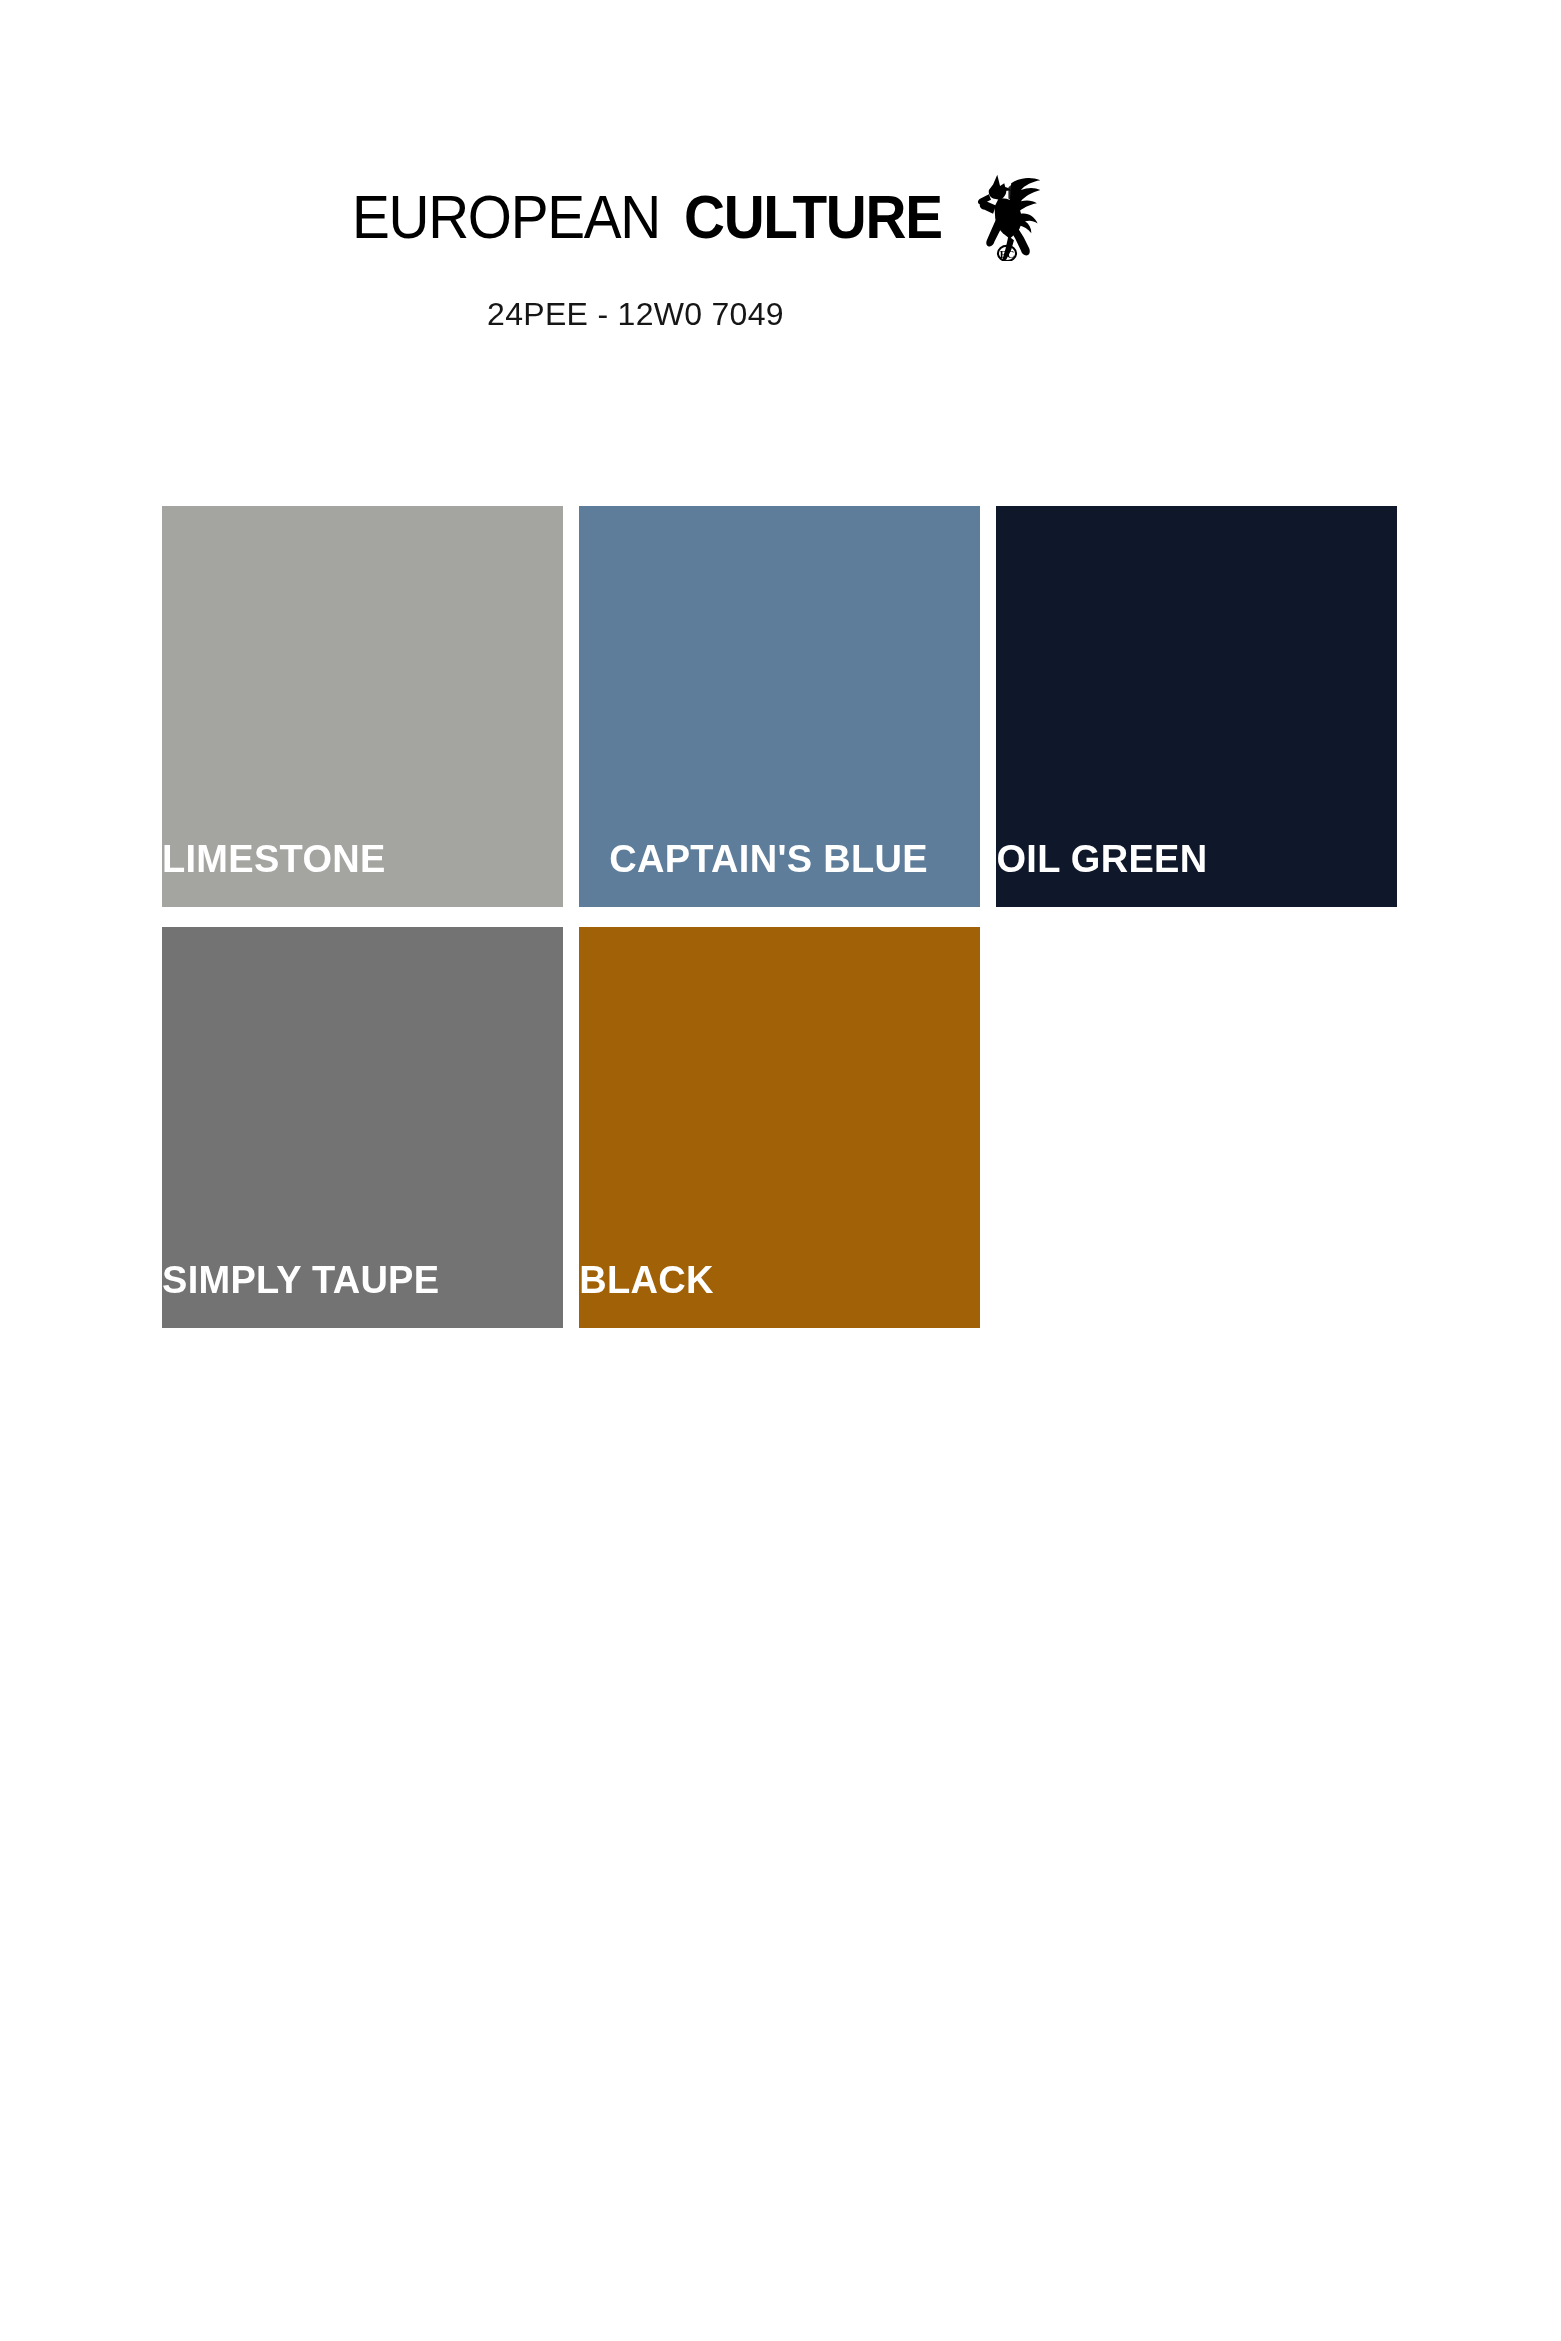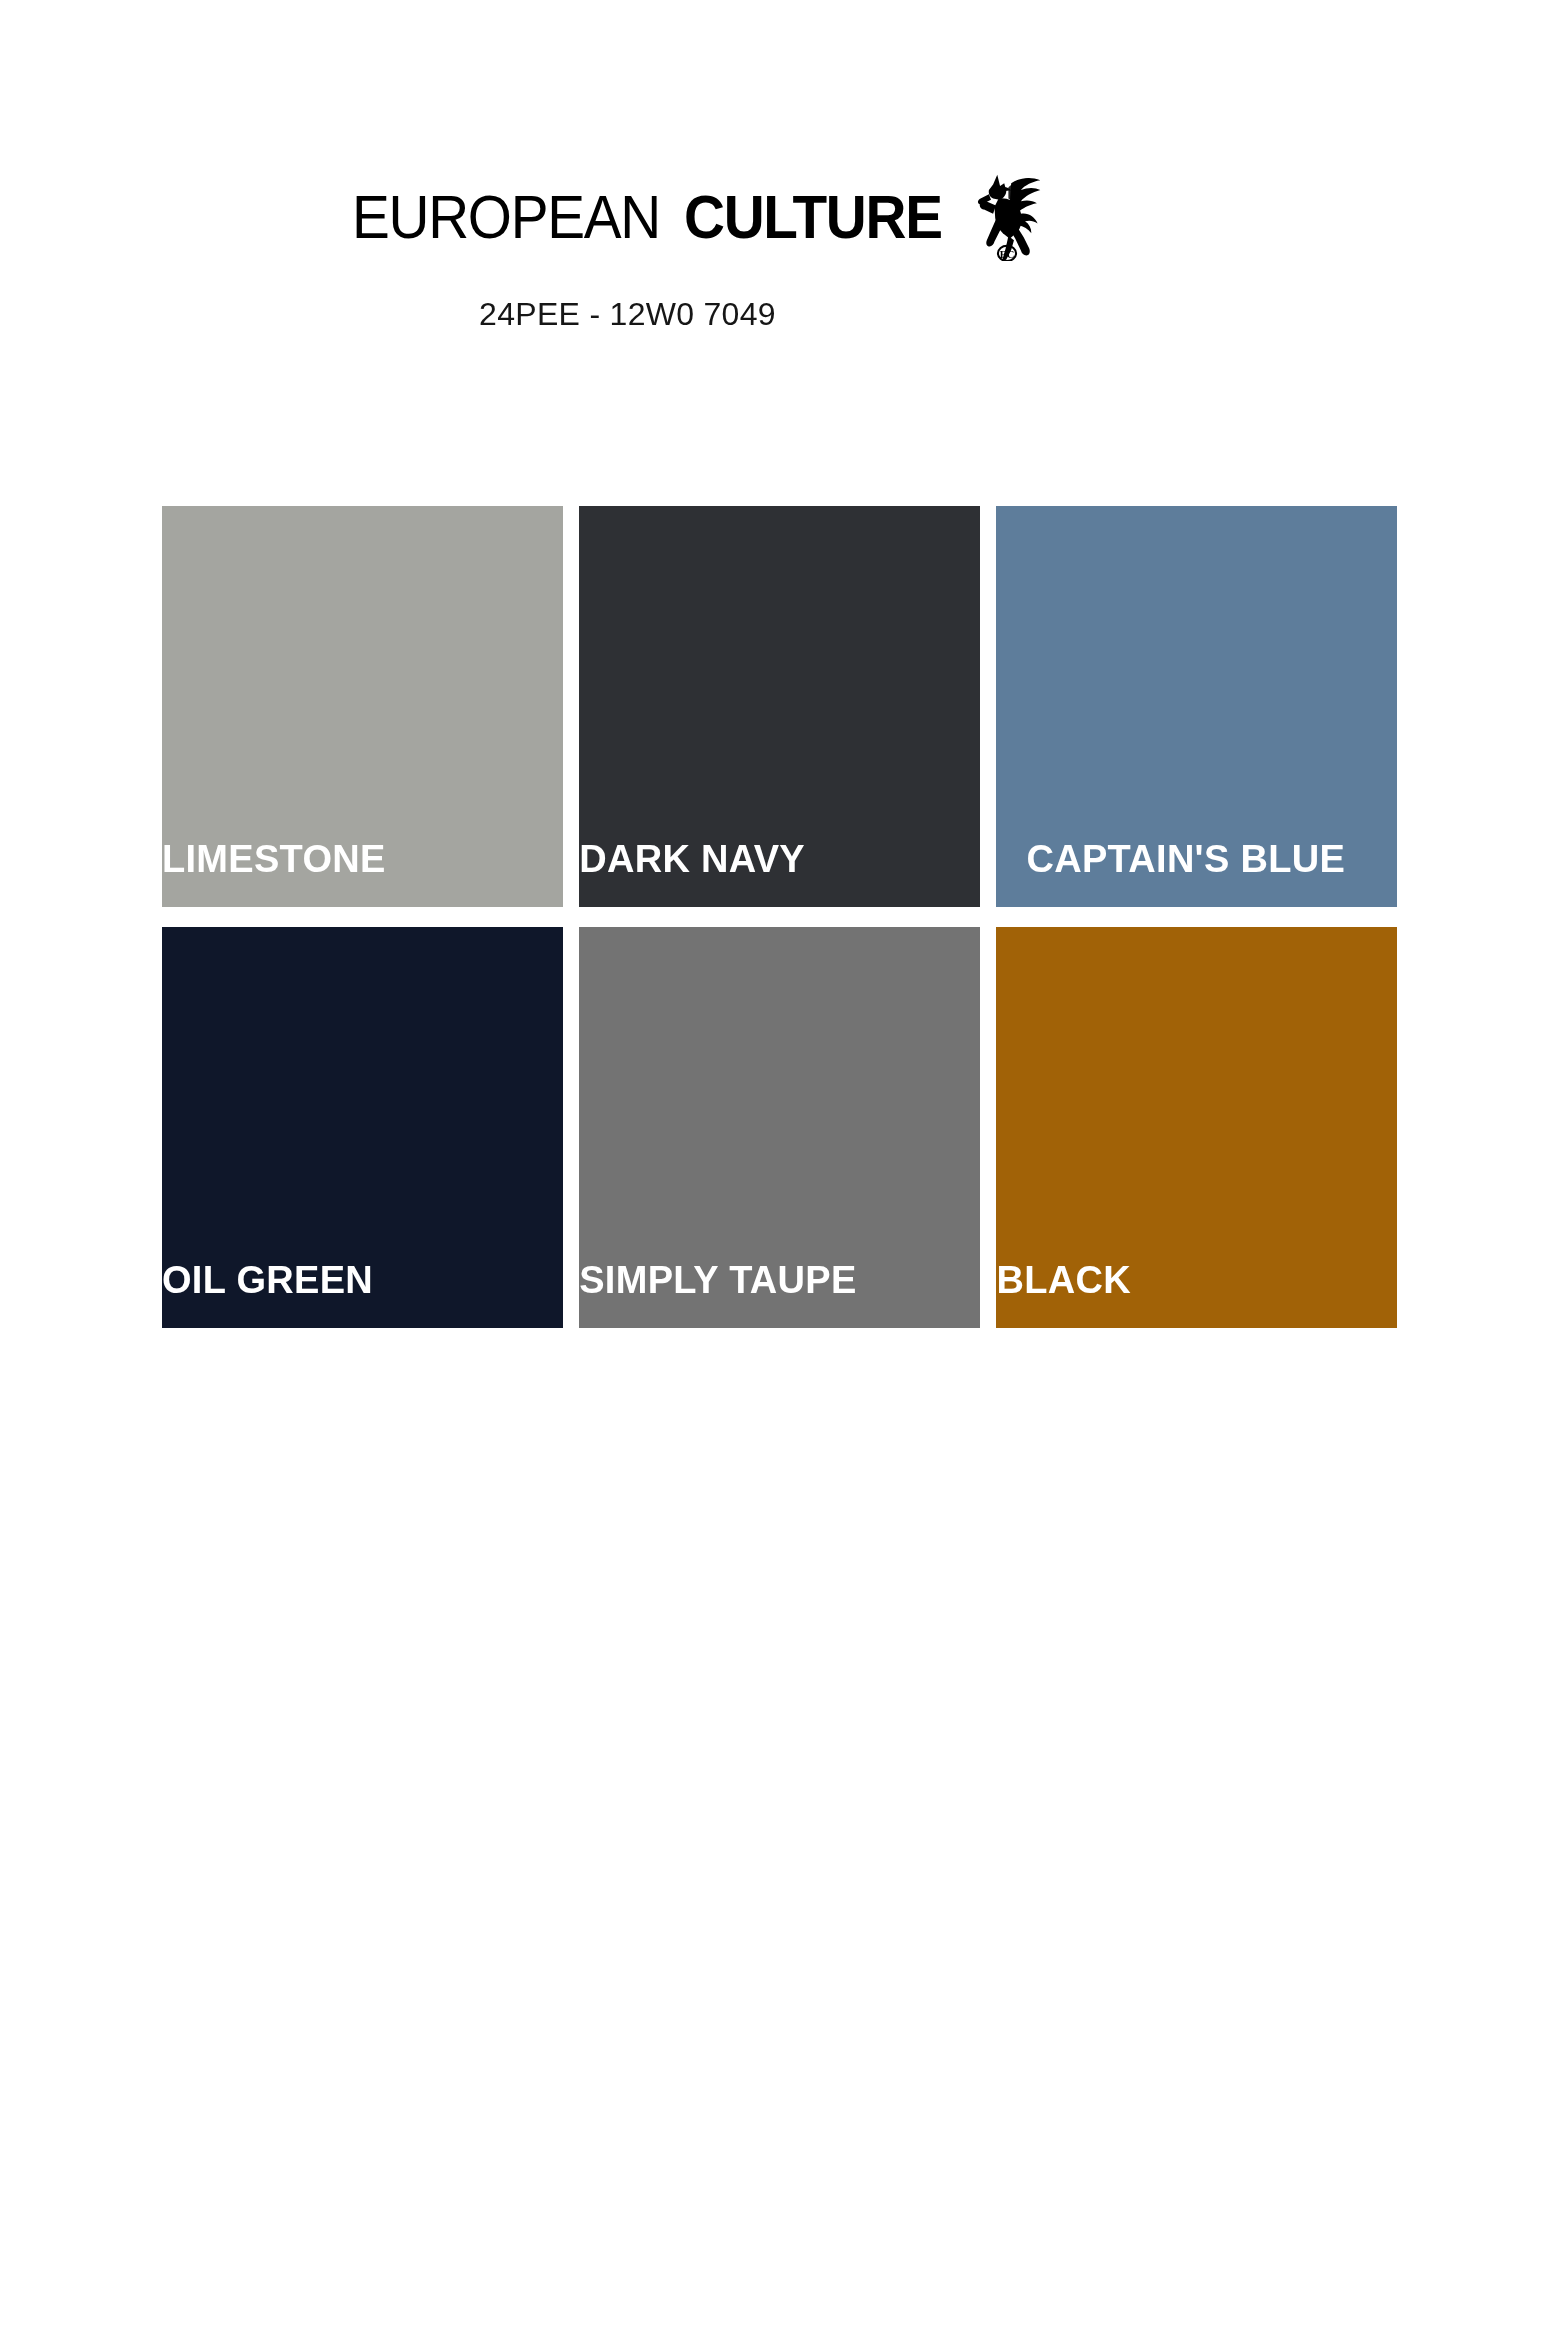--- a/index.html
+++ b/index.html
@@ -71,20 +71,21 @@
     position: absolute;
     left: 0;
     top: 296px;
     width: 1255px;
     text-align: center;
     font-family: "Liberation Sans", sans-serif;
     font-size: 32px;
     font-weight: 400;
     letter-spacing: 0.3px;
     color: #161616;
+    padding-left: 8px;
   }
 
   
   .swatch-grid {
     position: absolute;
     left: 162px;
     top: 506px;
     width: 1235px;
     display: grid;
     grid-template-columns: repeat(3, 1fr);
@@ -158,23 +159,20 @@
   </div>
 
   <div class="brand-subtitle">24PEE - 12W0 7049</div>
 
   <div class="swatch-grid">
 
     <div class="swatch" style="background-color: rgb(164, 165, 160);">
       <span class="swatch-label" style="color: rgb(255, 255, 255);">LIMESTONE</span>
     </div>
 
-    <div class="swatch" style="background-color: rgb(46, 48, 52);">
-      <span class="swatch-label" style="color: rgb(255, 255, 255);">DARK NAVY</span>
-    </div>
 
     <div class="swatch" style="background-color: rgb(94, 125, 155);">
       <span class="swatch-label" style="color: rgb(255, 255, 255); padding-left: 30px;">CAPTAIN'S BLUE</span>
     </div>
 
     <div class="swatch" style="background-color: #0f172a;">
       <span class="swatch-label" style="color: rgb(255, 255, 255);">OIL GREEN</span>
     </div>
 
     <div class="swatch" style="background-color: #737373;">

